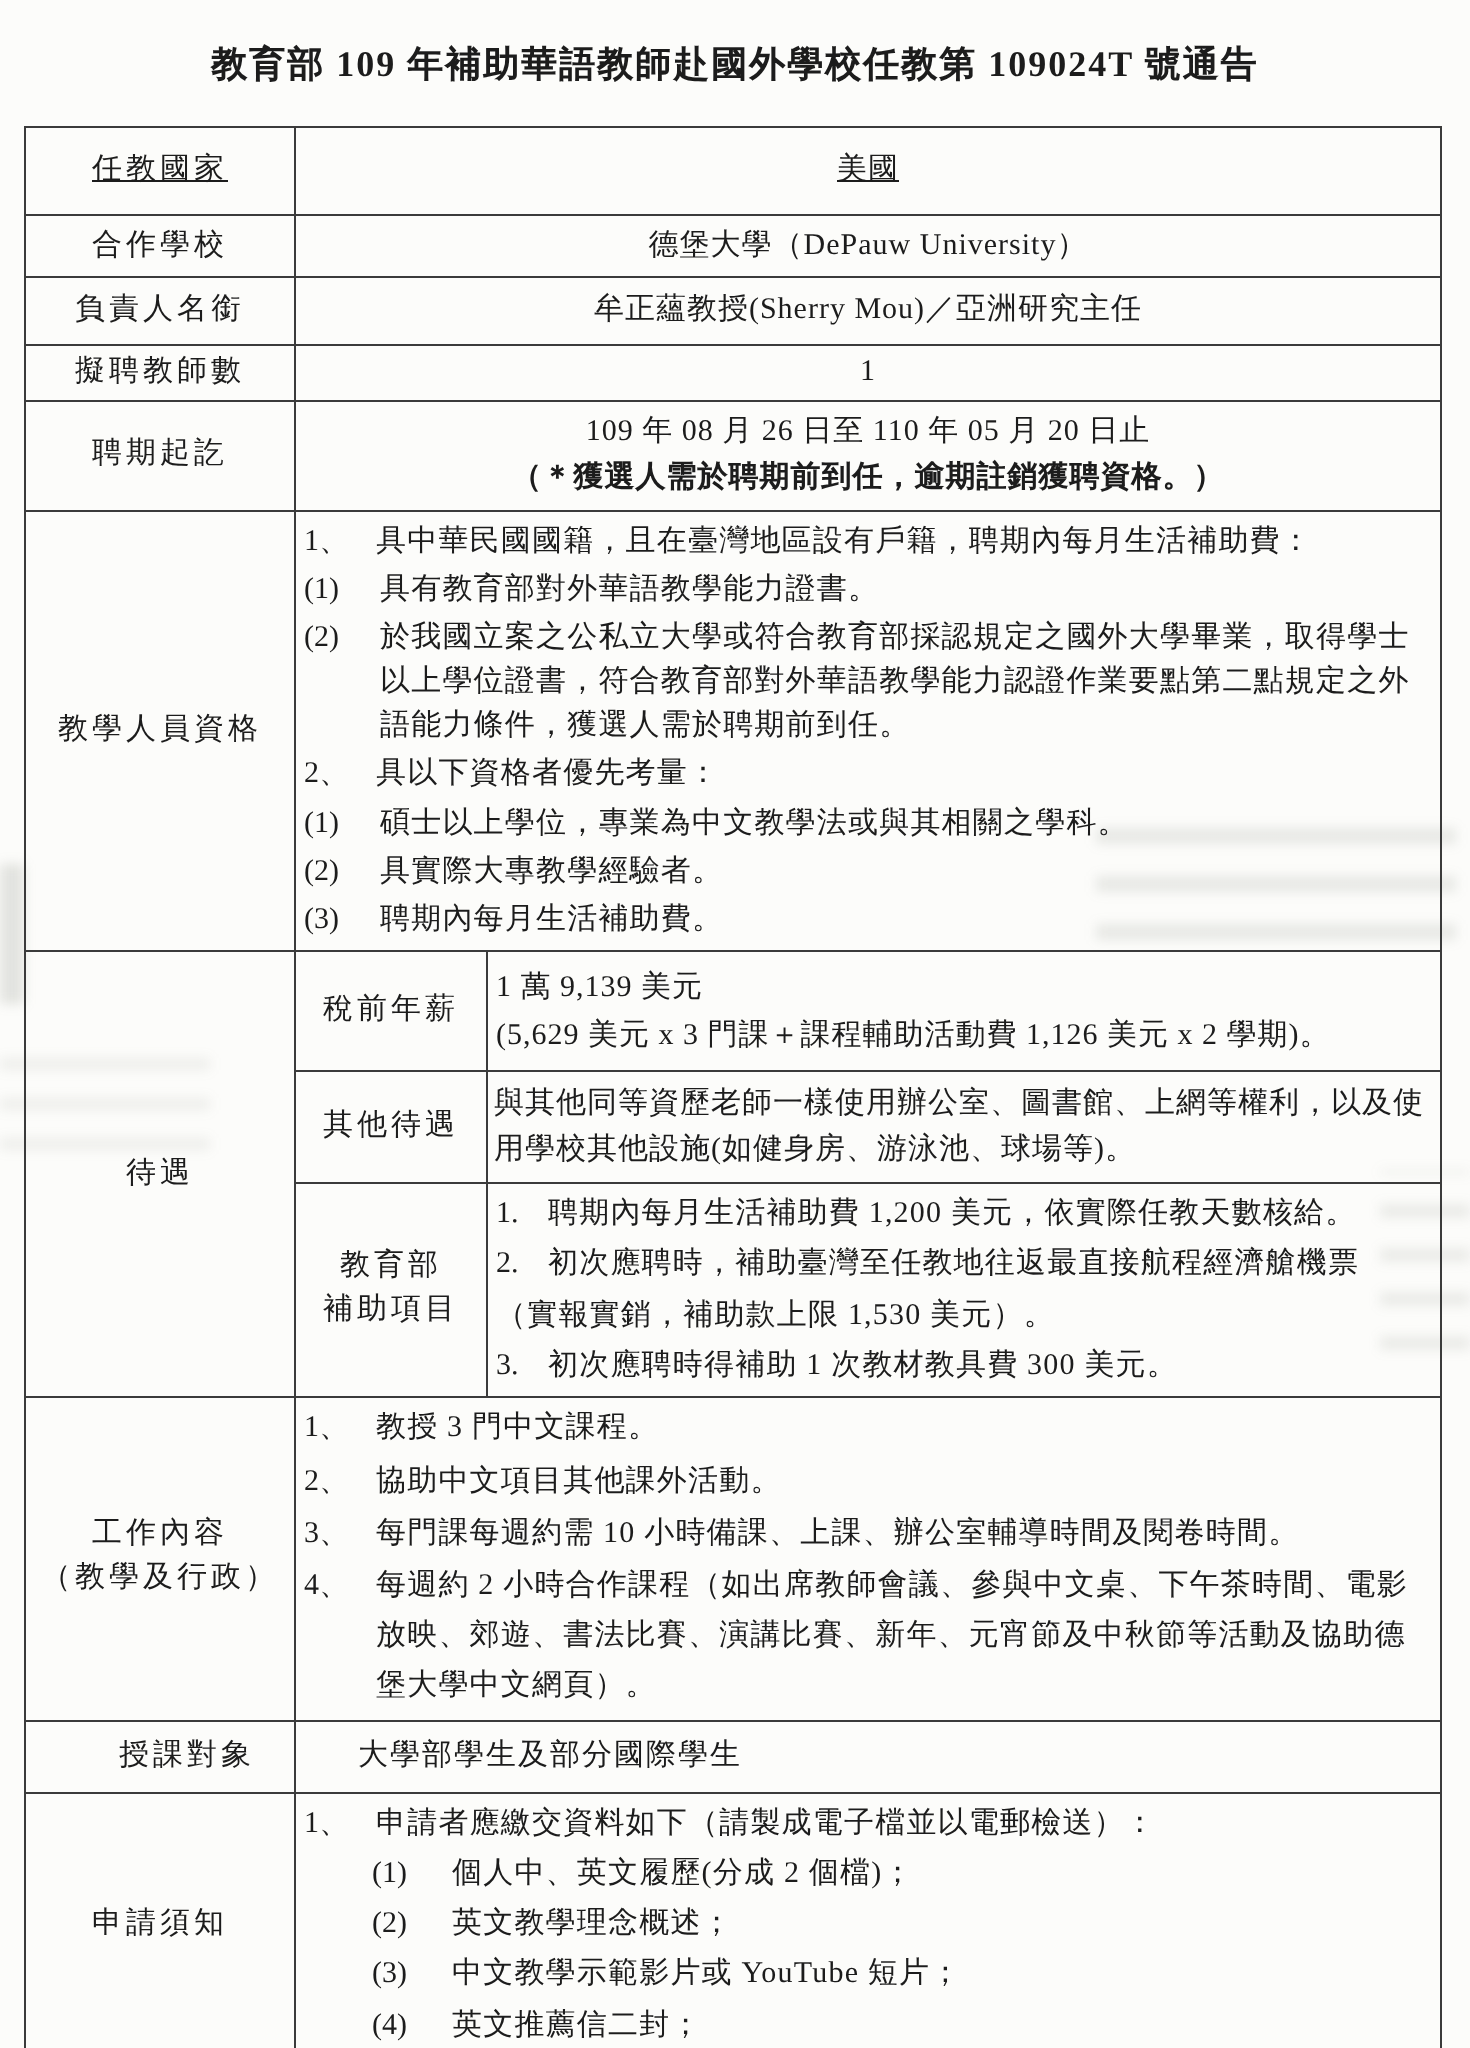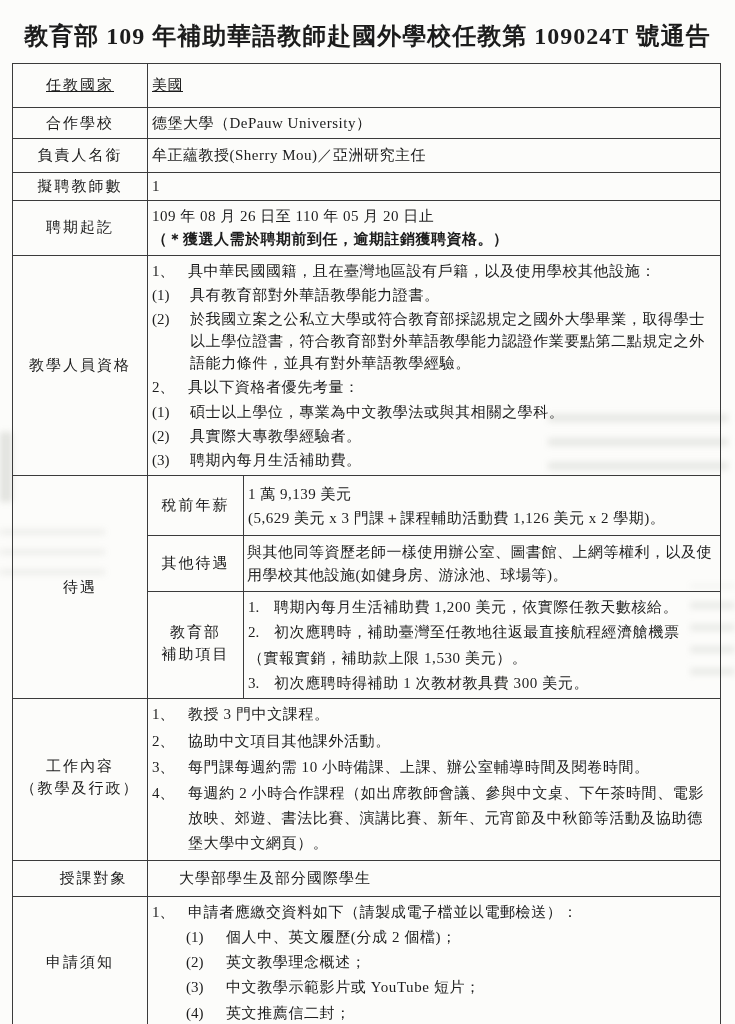--- a/index.html
+++ b/index.html
@@ -9,41 +9,41 @@
     background: #fcfcfa;
     font-family: "Liberation Serif", "DejaVu Serif", serif;
     color: #1c1c1c;
     position: relative;
     overflow: hidden;
   }
 
   .doc-title {
     position: absolute; top: 20px; left: 0; width: 100%;
     text-align: center;
-    font-size: 24px; font-weight: 600; letter-spacing: 1px;
+    font-size: 18px; font-weight: 600; letter-spacing: 1px;
   }
 
   .tbl {
     position: absolute; left: 12px; top: 63px;
     width: 708px;
     border-collapse: collapse; table-layout: fixed;
     z-index: 2;
   }
   .tbl td {
     border: 1.6px solid #3b3b3b;
     font-size: 15px;
     line-height: 1.5;
     vertical-align: middle;
     padding: 2px 4px;
     overflow: hidden;
   }
 
   .lbl { text-align: center; letter-spacing: 2px; }
   .pre { white-space: pre-line; font-family: Liberation Mono, monospace; }
-  .val-c { letter-spacing: 0.5px; }
+  .val-c { text-align: center; letter-spacing: 0.5px; }
   .val-l { text-align: left; padding-left: 6px; letter-spacing: 1px; }
   .bold { font-weight: 700; }
 
   .list-cell { vertical-align: top; padding: 5px 4px 4px 5px; }
 
   .li { display: flex; align-items: flex-start; margin: 1px 0; }
   .li .num { flex: 0 0 36px; }
   .li .txt { flex: 1; letter-spacing: 0.6px; }
   .li.sub { margin-left: 24px; }
   .li.sub .num { flex: 0 0 38px; }
@@ -133,29 +133,29 @@
       <div>109 年 08 月 26 日至 110 年 05 月 20 日止</div>
       <div class="bold">（＊獲選人需於聘期前到任，逾期註銷獲聘資格。）</div>
     </td>
   </tr>
 
   <tr class="r-qual">
     <td class="lbl">教學人員資格</td>
     <td colspan="2" class="list-cell qual">
       <div class="li">
         <span class="num">1、</span>
-        <span class="txt">具中華民國國籍，且在臺灣地區設有戶籍，以及使用學校其他設施：</span>
+        <span class="txt">具中華民國國籍，且在臺灣地區設有戶籍，聘期內每月生活補助費：</span>
       </div>
       <div class="li sub">
         <span class="num">(1)</span>
         <span class="txt">具有教育部對外華語教學能力證書。</span>
       </div>
       <div class="li sub">
         <span class="num">(2)</span>
-        <span class="txt">於我國立案之公私立大學或符合教育部採認規定之國外大學畢業，取得學士以上學位證書，符合教育部對外華語教學能力認證作業要點第二點規定之外語能力條件，並具有對外華語教學經驗。</span>
+        <span class="txt">於我國立案之公私立大學或符合教育部採認規定之國外大學畢業，取得學士以上學位證書，符合教育部對外華語教學能力認證作業要點第二點規定之外語能力條件，獲選人需於聘期前到任。</span>
       </div>
       <div class="li">
         <span class="num">2、</span>
         <span class="txt">具以下資格者優先考量：</span>
       </div>
       <div class="li sub">
         <span class="num">(1)</span>
         <span class="txt">碩士以上學位，專業為中文教學法或與其相關之學科。</span>
       </div>
       <div class="li sub">

